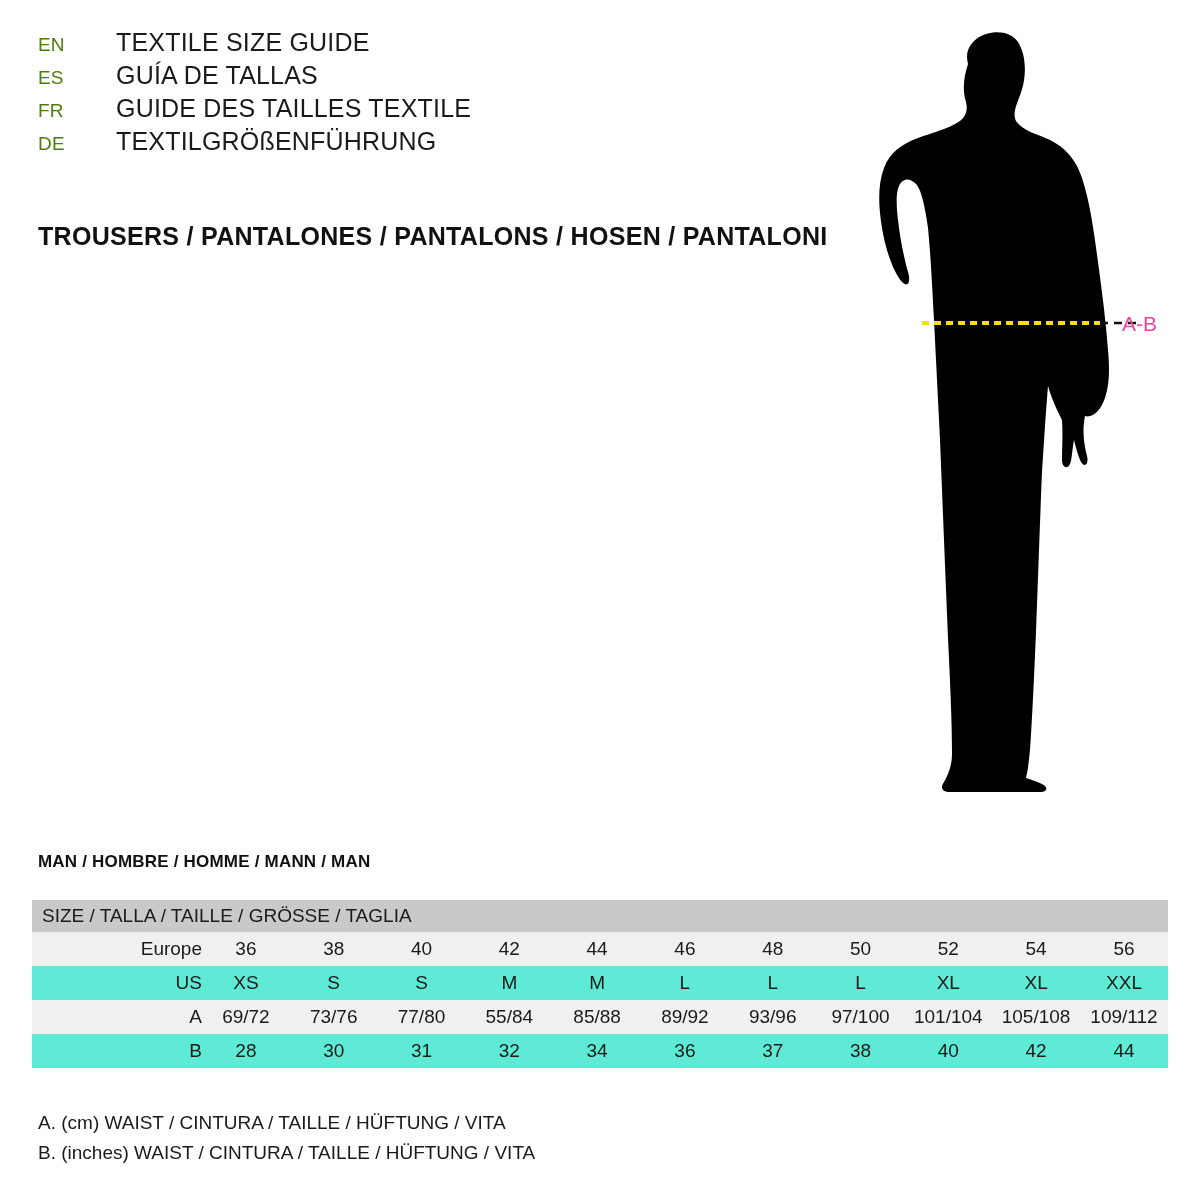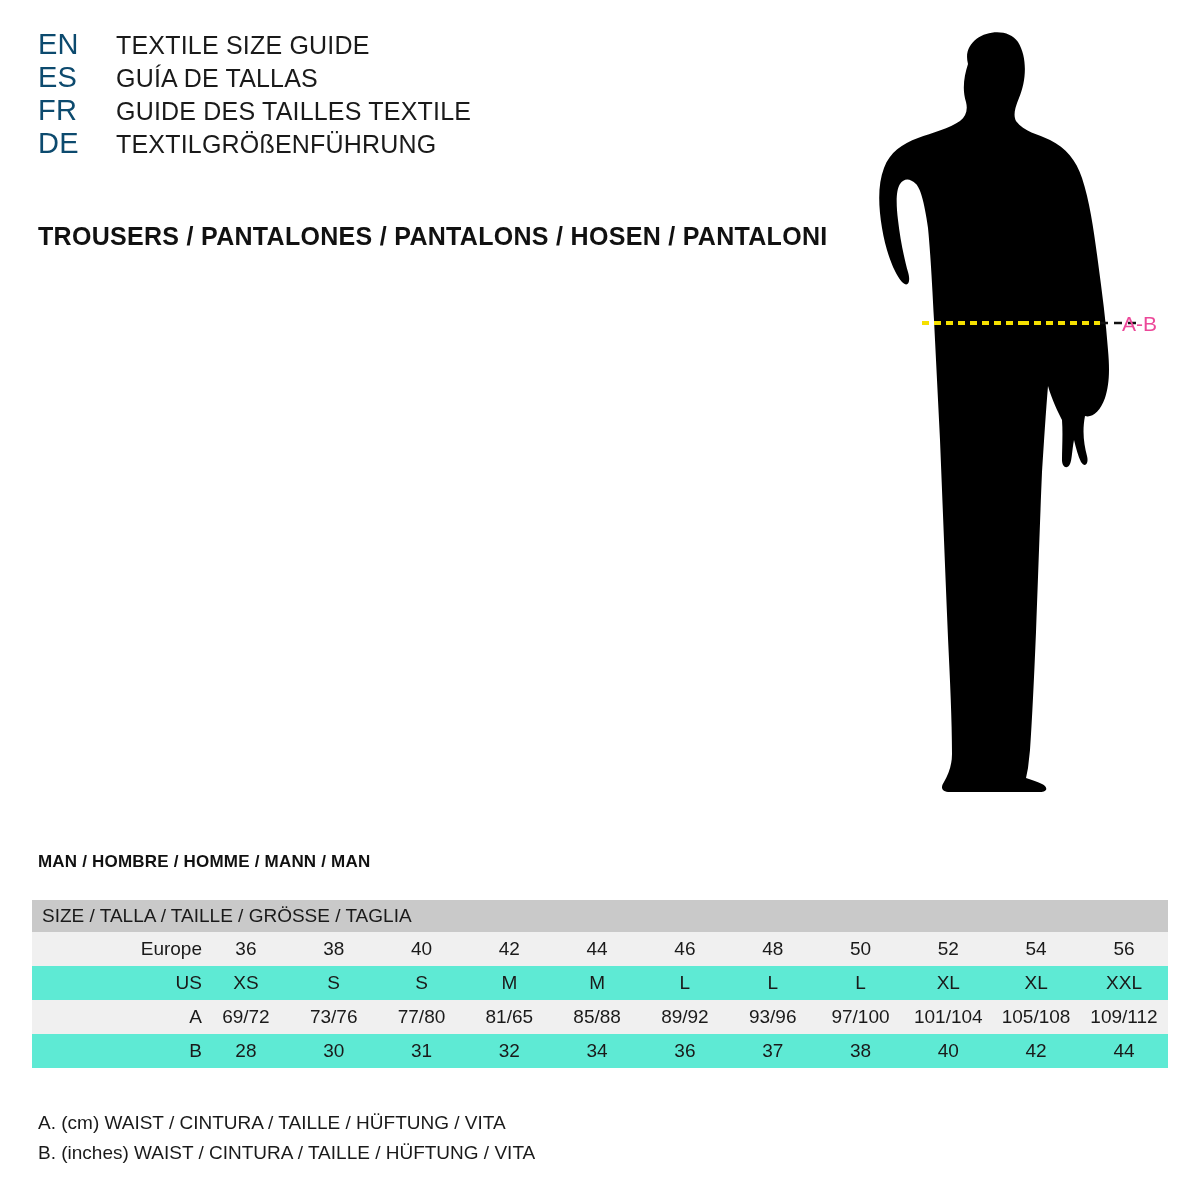--- a/index.html
+++ b/index.html
@@ -23,23 +23,23 @@
     top: 28px;
     width: 760px;
   }
   .lang-row {
     display: flex;
     align-items: baseline;
     height: 33px;
   }
   .lang-code {
     width: 78px;
-    font-size: 29px;
+    font-size: 19px;
     letter-spacing: .2px;
-    color: #0c4a6e;
+    color: #4d7c0f;
   }
   .lang-text {
     font-size: 25px;
     letter-spacing: .2px;
     color: #1a1a1a;
   }
   .garment-title {
     position: absolute;
     left: 38px;
     top: 222px;
@@ -247,21 +247,21 @@
       <td>L</td>
       <td>XL</td>
       <td>XL</td>
       <td>XXL</td>
     </tr>
     <tr class="row-light">
       <td class="rowlabel">A</td>
       <td>69/72</td>
       <td>73/76</td>
       <td>77/80</td>
-      <td>81/65</td>
+      <td>55/84</td>
       <td>85/88</td>
       <td>89/92</td>
       <td>93/96</td>
       <td>97/100</td>
       <td>101/104</td>
       <td>105/108</td>
       <td>109/112</td>
     </tr>
     <tr class="row-dark">
       <td class="rowlabel">B</td>

